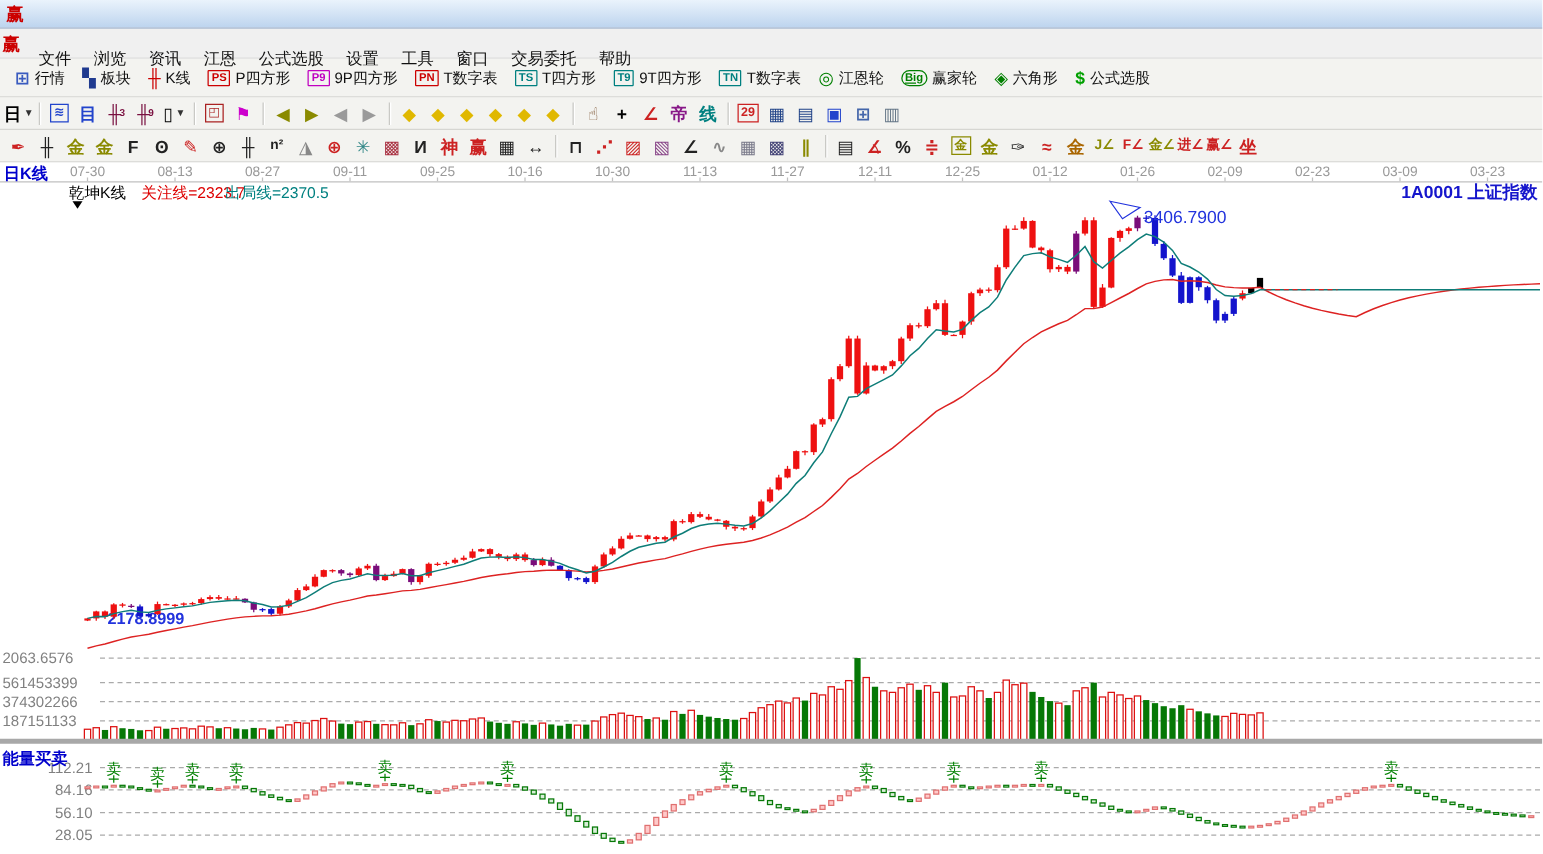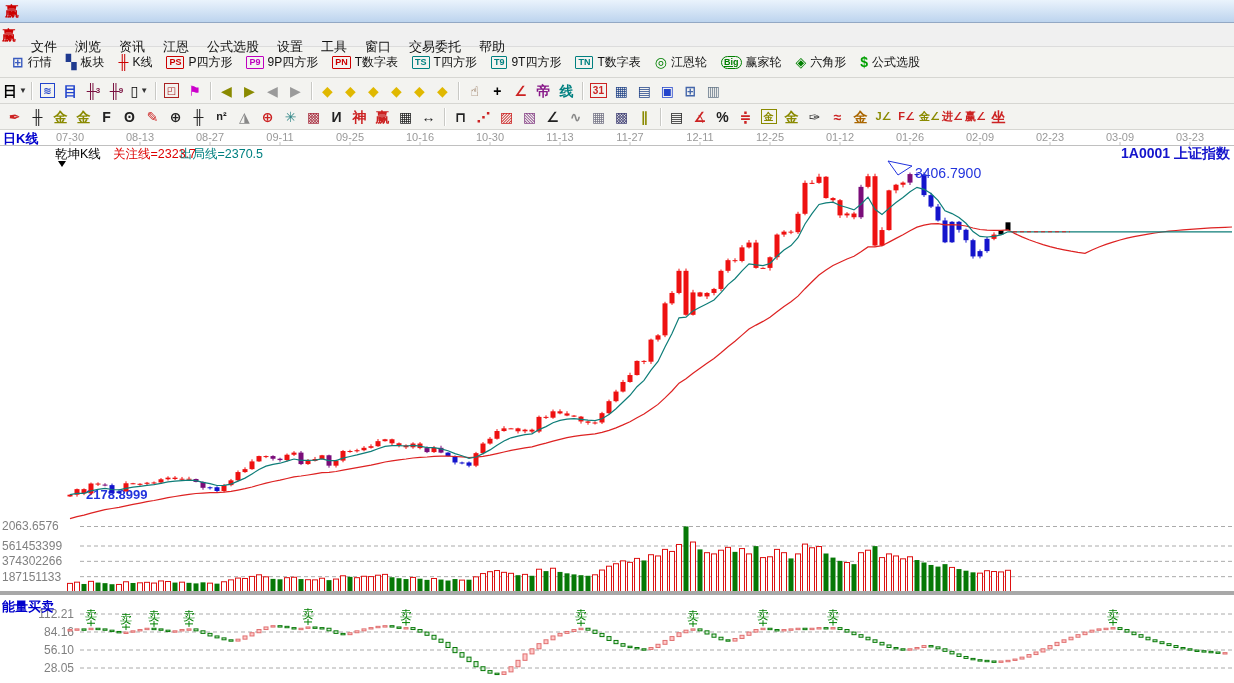--- a/index.html
+++ b/index.html
@@ -175,21 +175,21 @@
       <span class="g" style="color: rgb(204, 34, 34);">∠</span>
     </span>
     <span class="tbtn">
       <span class="g" style="color: rgb(136, 24, 136);">帝</span>
     </span>
     <span class="tbtn">
       <span class="g" style="color: rgb(0, 128, 128);">线</span>
     </span>
     <span class="sep"></span>
     <span class="tbtn">
-      <span class="g sm frame" style="color: rgb(204, 34, 34);">31</span>
+      <span class="g sm frame" style="color: rgb(204, 34, 34);">29</span>
     </span>
     <span class="tbtn">
       <span class="g" style="color: rgb(34, 68, 136);">▦</span>
     </span>
     <span class="tbtn">
       <span class="g" style="color: rgb(34, 68, 136);">▤</span>
     </span>
     <span class="tbtn">
       <span class="g" style="color: rgb(34, 68, 204);">▣</span>
     </span>

